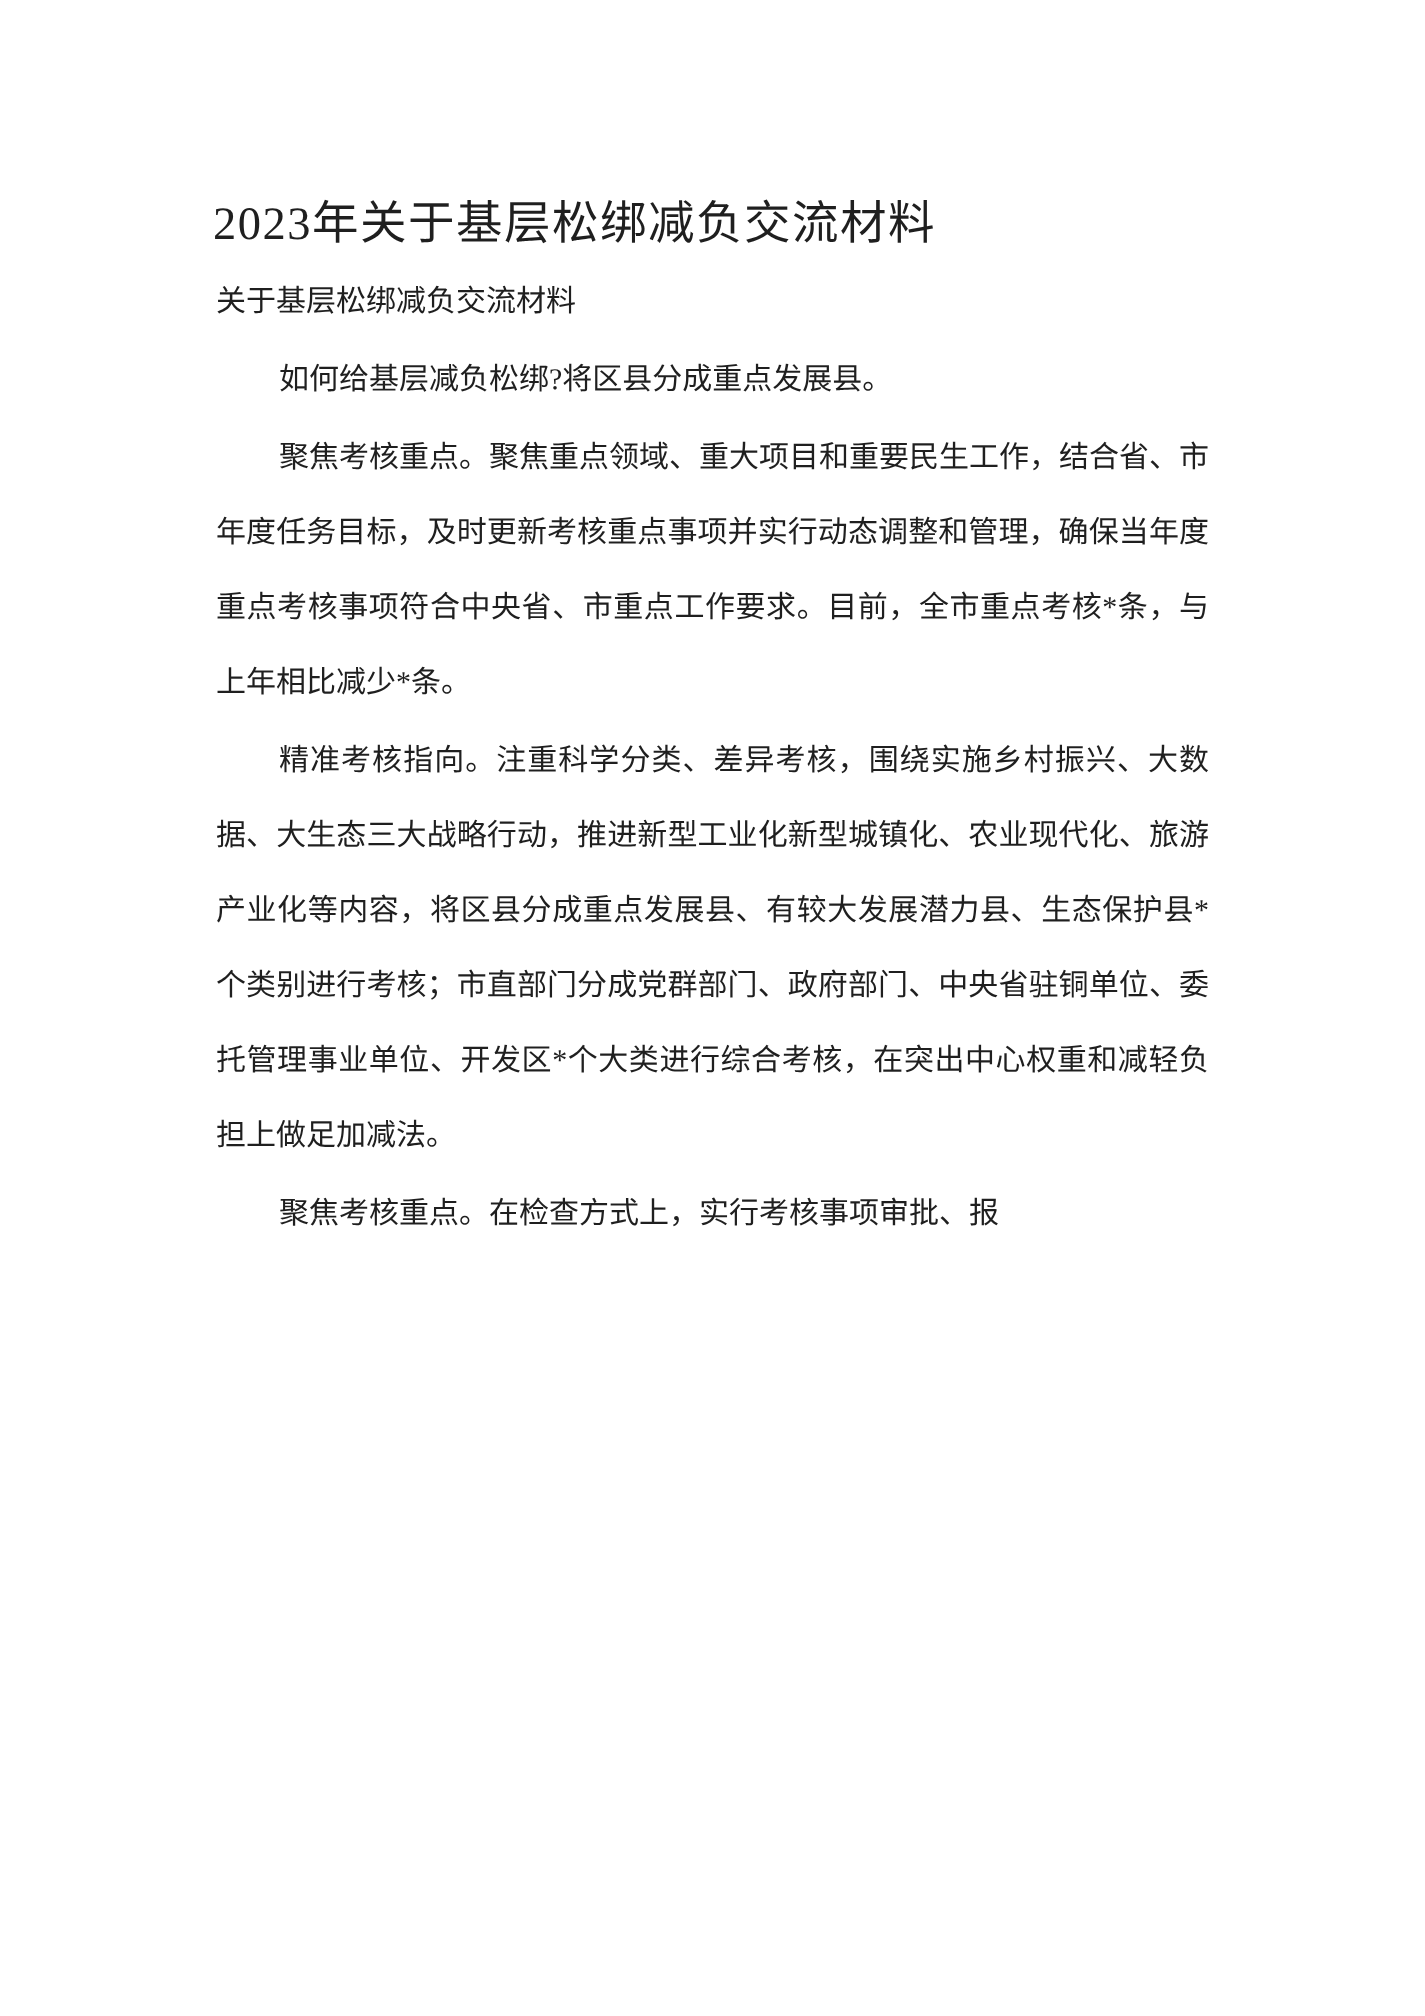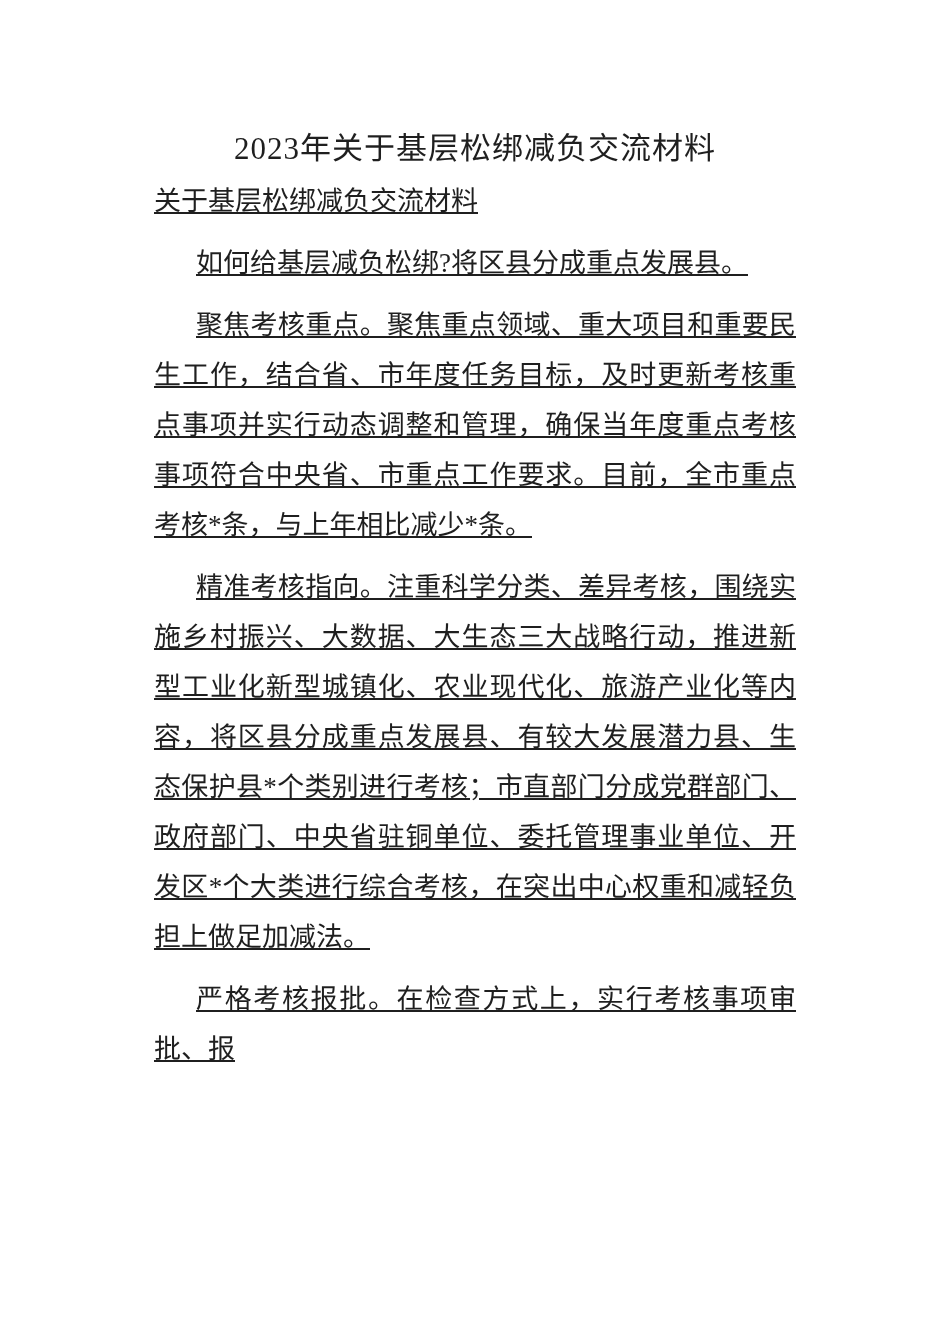--- a/index.html
+++ b/index.html
@@ -12,41 +12,39 @@
     padding: 127px 142px 0 142px;
     font-family: "Liberation Serif", "DejaVu Serif", serif;
     color: #1f1f1f;
     overflow: hidden;
   }
   .doc-title {
     margin: 0;
     font-size: 31px;
     font-weight: normal;
     line-height: 44px;
-    text-align: center;
     letter-spacing: 1px;
     white-space: nowrap;
   }
   .doc-body { }
   .para {
-    margin: 12px;
-    font-size: 27px;
+    margin: 2px;
+    font-size: 20px;
     line-height: 50px;
     text-align: justify;
     text-justify: inter-character;
-    text-decoration: underline;
   }
   .doc-body > .para:first-child { margin-top: 5px; }
   .para.indent { text-indent: 42px; }
 </style>
 </head>
 <body>
 
 <div class="page">
   <h1 class="doc-title">2023年关于基层松绑减负交流材料</h1>
   <div class="doc-body">
       <p class="para">关于基层松绑减负交流材料</p>
       <p class="para indent">如何给基层减负松绑?将区县分成重点发展县。</p>
       <p class="para indent">聚焦考核重点。聚焦重点领域、重大项目和重要民生工作，结合省、市年度任务目标，及时更新考核重点事项并实行动态调整和管理，确保当年度重点考核事项符合中央省、市重点工作要求。目前，全市重点考核*条，与上年相比减少*条。</p>
       <p class="para indent">精准考核指向。注重科学分类、差异考核，围绕实施乡村振兴、大数据、大生态三大战略行动，推进新型工业化新型城镇化、农业现代化、旅游产业化等内容，将区县分成重点发展县、有较大发展潜力县、生态保护县*个类别进行考核；市直部门分成党群部门、政府部门、中央省驻铜单位、委托管理事业单位、开发区*个大类进行综合考核，在突出中心权重和减轻负担上做足加减法。</p>
-      <p class="para indent">严格考核报批。在检查方式上，实行考核事项审批、报</p>
+      <p class="para indent">聚焦考核重点。在检查方式上，实行考核事项审批、报</p>
     </div>
 </div>
 
 </body></html>

